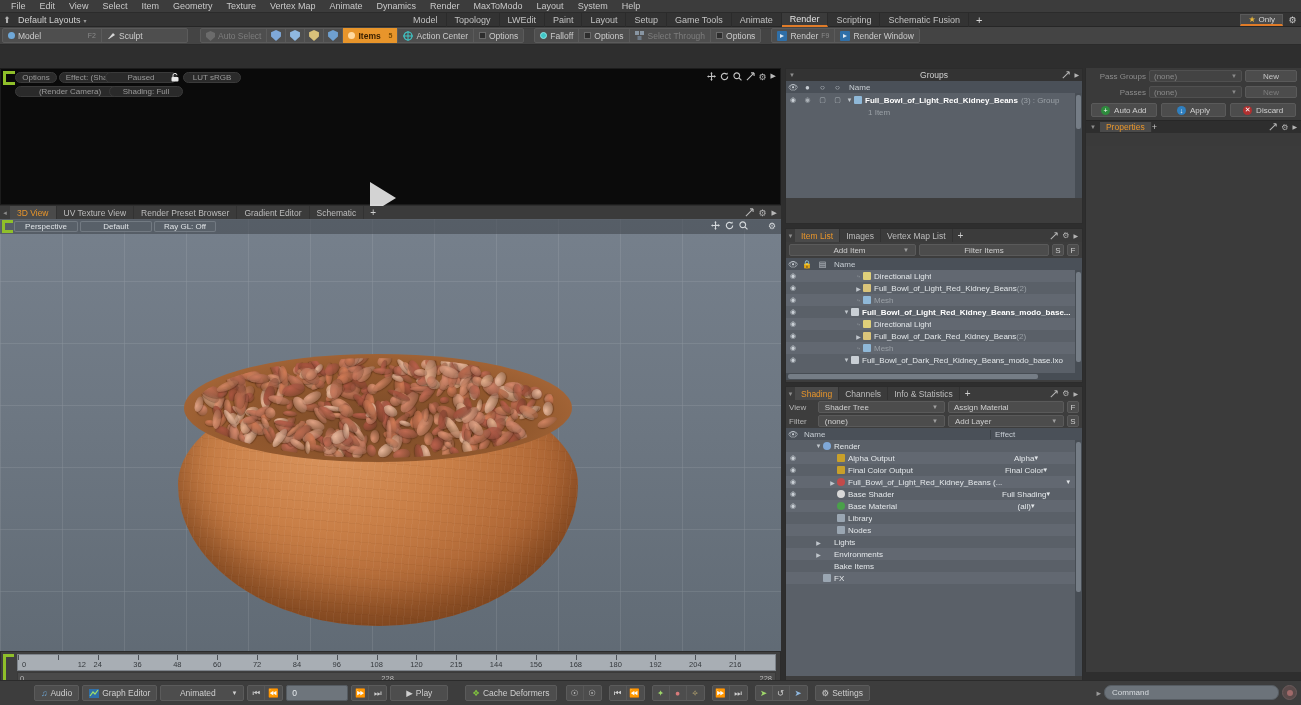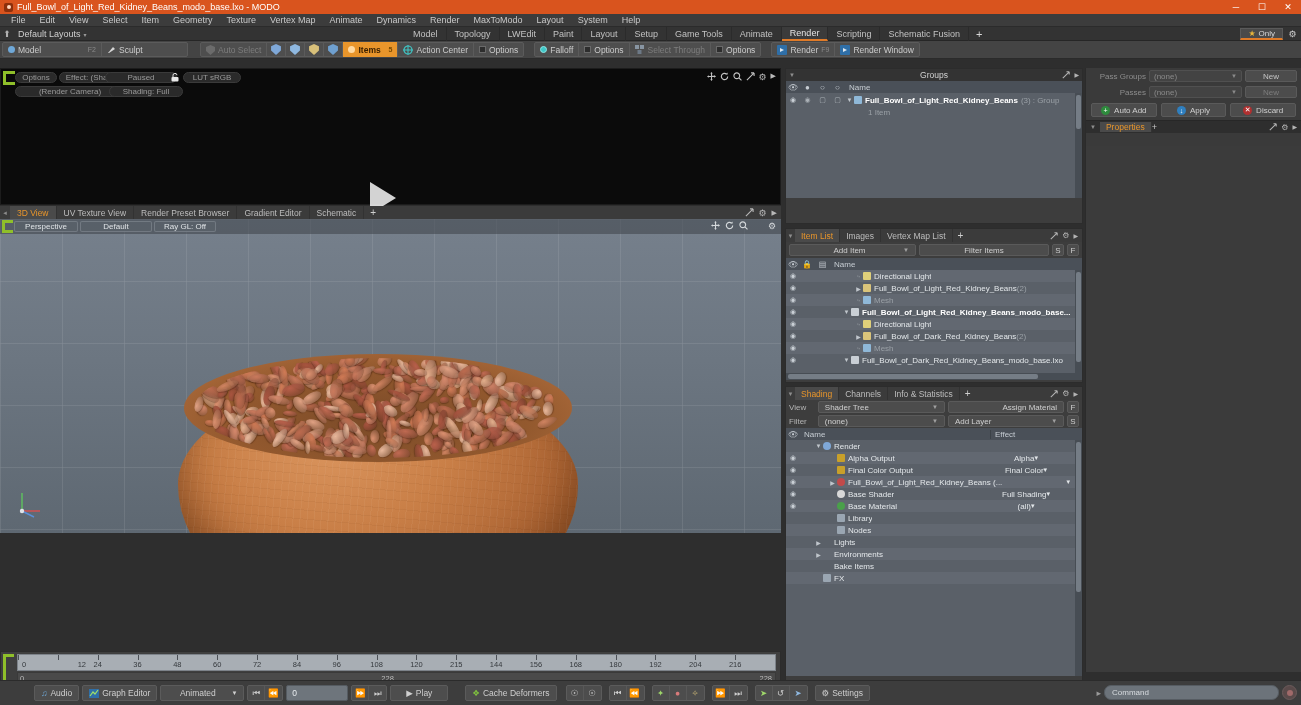--- a/index.html
+++ b/index.html
@@ -108,21 +108,21 @@
 
   
   .vp-tabs { position:absolute; left:0; top:138px; width:781px; height:13px; background:#3b3b3b; display:flex; align-items:stretch;}
   .vp-tabs .arrow { width:10px; display:flex;align-items:center;justify-content:center;color:#8d8d8d;font-size:7px;}
   .vp-tab { padding:0 7px; display:flex;align-items:center; font-size:8.5px; color:#bdbdbd; border-right:1px solid #323232;}
   .vp-tab.active { background:#4a4a4a; color:#e8952b; }
   .vp-tabs .plus { padding:0 6px; color:#d0d0d0; font-size:10px; display:flex;align-items:center;}
   .vp-tabs-icons { margin-left:auto; display:flex; align-items:center; gap:5px; padding-right:4px; color:#b8b8b8; font-size:9px;}
 
   
-  .vp3d { position:absolute; left:0; top:151px; width:781px; height:314px;
+  .vp3d { position:absolute; left:0; top:151px; width:781px; height:486px;
     background: linear-gradient(180deg,#76808c 0%, #6c7681 45%, #5e6872 100%); overflow:hidden;}
   .vp3d-bar { position:absolute; left:0; top:0; right:0; height:15px; background:rgba(60,66,72,.55);}
   .vp-pill {
     position:absolute; top:2px; height:11px; background:rgba(90,98,106,.75); border:1px solid rgba(140,148,156,.5);
     border-radius:2px; font-size:8px; color:#dfe3e6; display:flex;align-items:center;justify-content:center;
   }
   .vp-corner-L { position:absolute; left:2px; top:1px; width:11px;height:13px;
       border-left:3px solid #8fbf2a; border-top:3px solid #8fbf2a; border-bottom:3px solid #8fbf2a;}
   .vp-icons { position:absolute; right:5px; top:2px; display:flex; gap:5px; color:#d4d8db; font-size:9px;}
   .vp-info { position:absolute; right:6px; bottom:4px; text-align:right; font-size:8px; color:#b9bec4; line-height:10.5px;}
@@ -253,31 +253,20 @@
   .cmd-rec { width:15px;height:15px; border-radius:50%; background:#5a4a4a; border:1px solid #6b5b5b;
              display:flex;align-items:center;justify-content:center;}
   .cmd-rec i { width:6px;height:6px;border-radius:50%; background:#a06a6a; display:block;}
   svg { display:block; }
 </style>
 </head>
 <body>
 
 <div id="app">
 
-  <div class="titlebar">
-    <span class="tb-icon">
-        <span></span>
-      </span>
-    <span class="tb-title">Full_Bowl_of_Light_Red_Kidney_Beans_modo_base.lxo - MODO</span>
-    <div class="win-btns">
-      <div class="win-btn">─</div>
-      <div class="win-btn">☐</div>
-      <div class="win-btn close">✕</div>
-    </div>
-  </div>
 
   <div class="menubar">
     <div class="mi">File</div>
     <div class="mi">Edit</div>
     <div class="mi">View</div>
     <div class="mi">Select</div>
     <div class="mi">Item</div>
     <div class="mi">Geometry</div>
     <div class="mi">Texture</div>
     <div class="mi">Vertex Map</div>
@@ -1168,21 +1157,21 @@
           <span style="font-size:6px;">▶</span>
         </span>
       </div>
 
       <div class="lblrow">
         <span class="lbl">View</span>
         <div class="fbtn dd" style="width:128px;">
           <span>Shader Tree</span>
           <span class="caret">▼</span>
         </div>
-        <div class="fbtn" style="width:117px;justify-content:flex-end;padding-left:5px;">
+        <div class="fbtn" style="width:117px;justify-content:flex-start;padding-left:5px;">
           <span>Assign Material</span>
         </div>
         <div class="fbtn sm">F</div>
       </div>
 
       <div class="lblrow">
         <span class="lbl">Filter</span>
         <div class="fbtn dd" style="width:128px;">
           <span>(none)</span>
           <span class="caret">▼</span>

